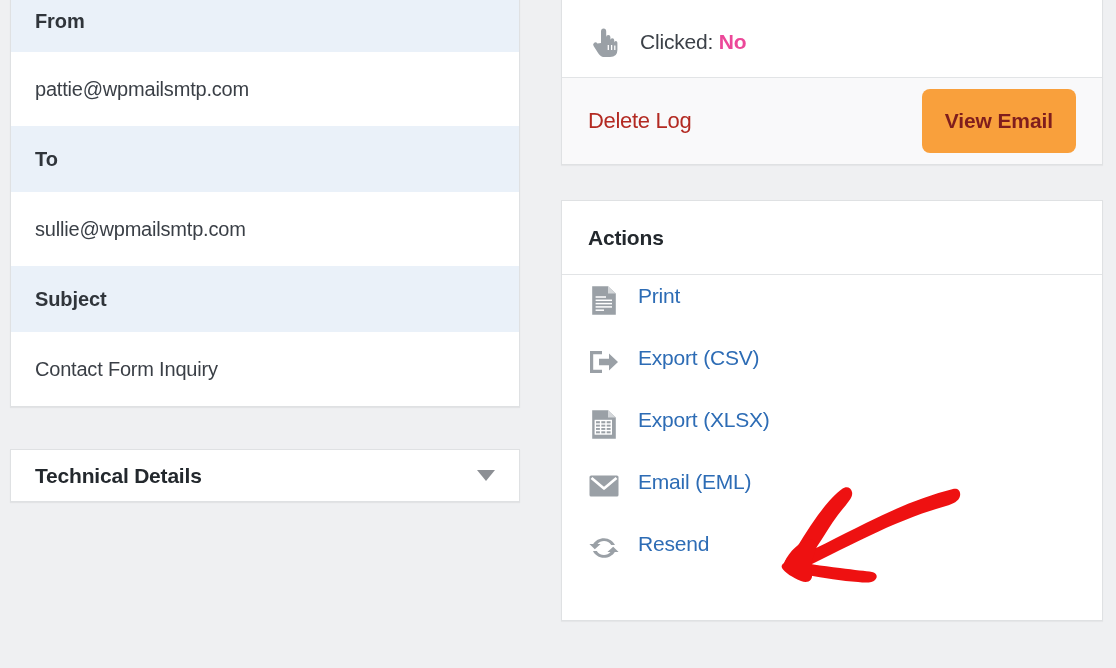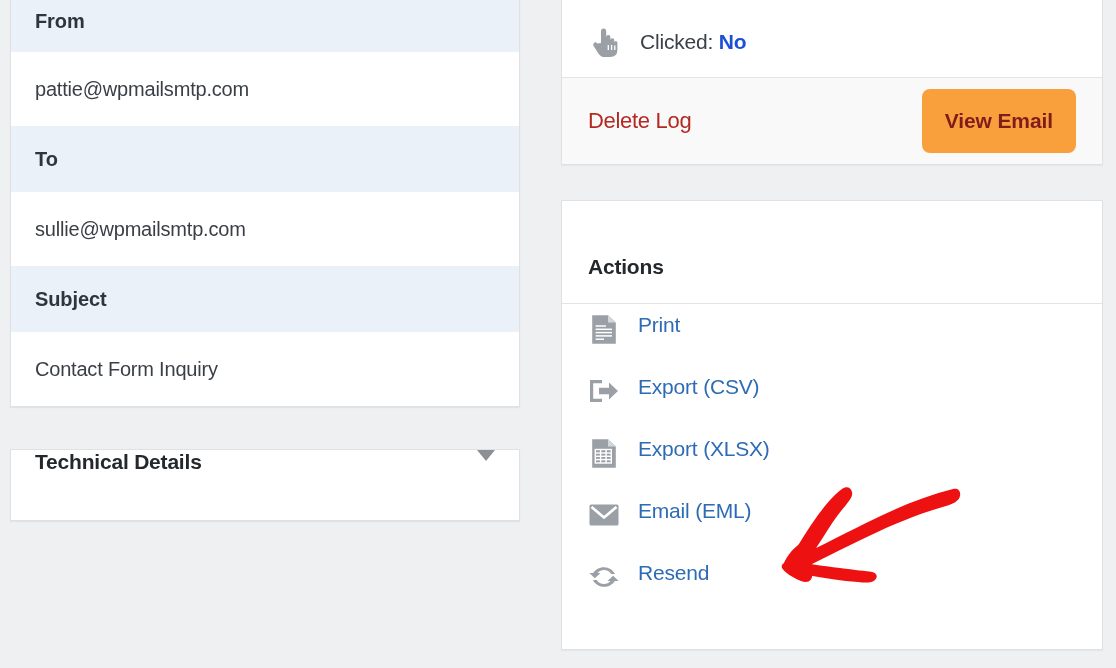--- a/index.html
+++ b/index.html
@@ -53,22 +53,23 @@
     font-size: 20px;
     color: #3a3f46;
     letter-spacing: -0.2px;
   }
 
   .tech-panel {
     margin-top: 42px;
     background: #ffffff;
     border: 1px solid #dfe1e3;
     box-shadow: 0 1px 1px rgba(0,0,0,0.05);
-    height: 72px;
-    display: flex;
+    height: 53px;
+    display: flex;
+    align-items: center;
     justify-content: space-between;
     padding: 0 24px;
     cursor: pointer;
   }
   .tech-title {
     font-size: 21px;
     font-weight: bold;
     color: #23282d;
     letter-spacing: -0.2px;
   }
@@ -102,21 +103,21 @@
     width: 34px; height: 34px;
     margin-right: 18px;
     display: flex; align-items: center; justify-content: center;
     flex: none;
   }
   .status-text {
     font-size: 21px;
     color: #3c4148;
     letter-spacing: -0.2px;
   }
-  .status-text b { font-weight: bold; color: #1d4ed8; }
+  .status-text b { font-weight: bold; color: #ec4899; }
 
   .status-footer {
     border-top: 1px solid #e2e4e6;
     background: #f9f9fa;
     height: 87px;
     display: flex;
     align-items: center;
     justify-content: space-between;
     padding: 0 26px;
   }
@@ -147,21 +148,20 @@
     border: 1px solid #dfe1e3;
     box-shadow: 0 1px 1px rgba(0,0,0,0.04);
     padding-bottom: 26px;
   }
   .actions-header {
     height: 74px;
     display: flex;
     align-items: center;
     padding: 0 26px;
     border-bottom: 1px solid #e2e4e6;
-    margin-top: 29px;
   }
   .actions-title {
     font-size: 21px;
     font-weight: bold;
     color: #23282d;
     letter-spacing: -0.2px;
   }
   .action-list { padding-top: 9px; }
   .action-row {
     display: flex;

